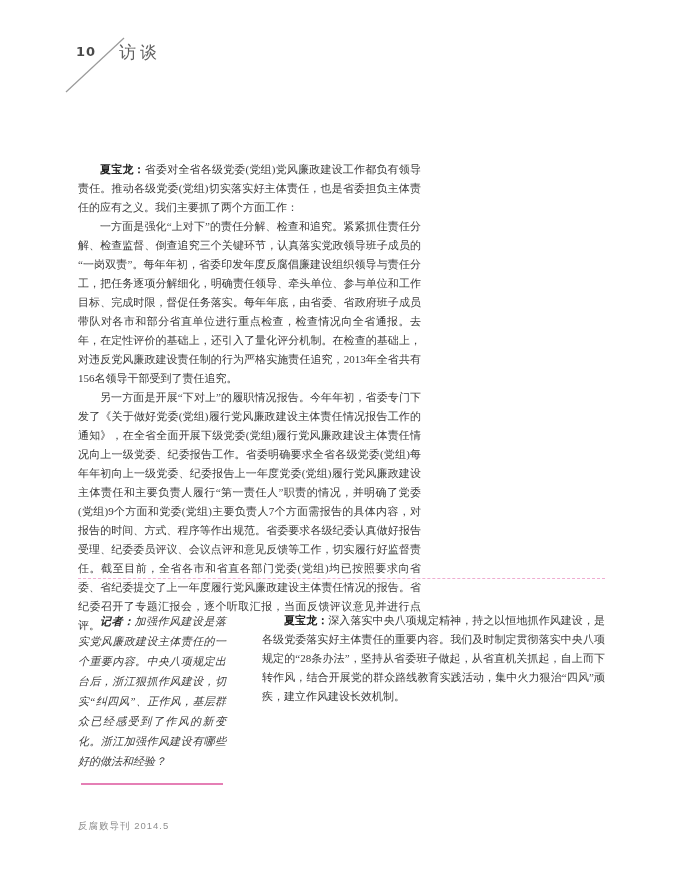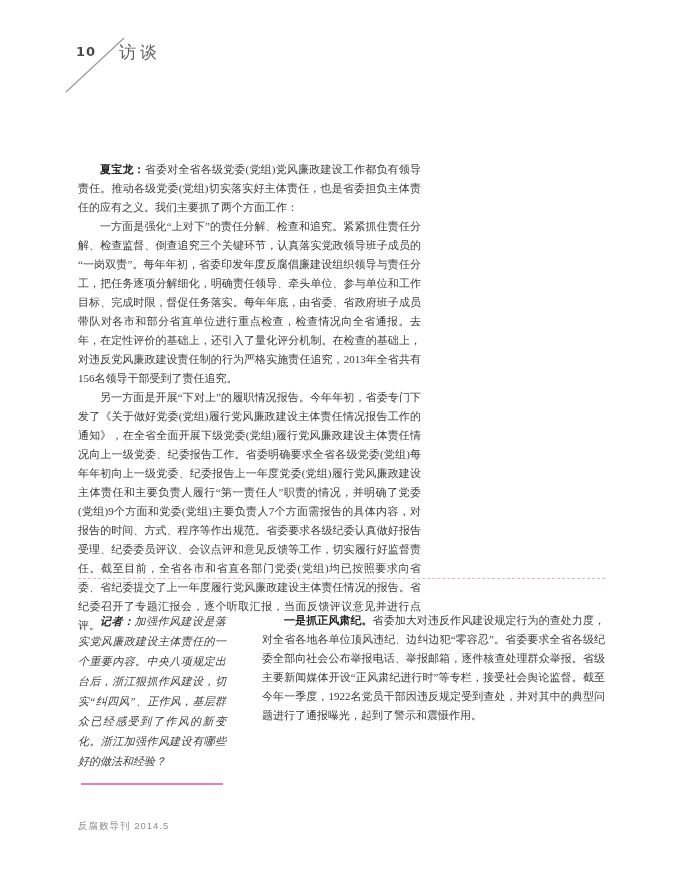--- a/index.html
+++ b/index.html
@@ -87,17 +87,17 @@
 </div>
 
 <div class="divider"></div>
 
 <div class="qa qa2">
   <div class="q-col">
     <p class="q-text"><span class="q-label">记者：</span><span>加强作风建设是落实党风廉政建设主体责任的一个重要内容。中央八项规定出台后，浙江狠抓作风建设，切实“纠四风”、正作风，基层群众已经感受到了作风的新变化。浙江加强作风建设有哪些好的做法和经验？</span></p>
     <div class="q-underline"></div>
   </div>
   <div class="a-col">
-    <p class="a-par"><span class="a-lead">一是抓正风肃纪。</span><span>省委加大对违反作风建设规定行为的查处力度，对全省各地各单位顶风违纪、边纠边犯“零容忍”。省委要求全省各级纪委全部向社会公布举报电话、举报邮箱，逐件核查处理群众举报。省级主要新闻媒体开设“正风肃纪进行时”等专栏，接受社会舆论监督。截至今年一季度，1922名党员干部因违反规定受到查处，并对其中的典型问题进行了通报曝光，起到了警示和震慑作用。</span></p>
+    <p class="a-par"><span class="a-lead">夏宝龙：</span><span>深入落实中央八项规定精神，持之以恒地抓作风建设，是各级党委落实好主体责任的重要内容。我们及时制定贯彻落实中央八项规定的“28条办法”，坚持从省委班子做起，从省直机关抓起，自上而下转作风，结合开展党的群众路线教育实践活动，集中火力狠治“四风”顽疾，建立作风建设长效机制。</span></p>
   </div>
 </div>
 
 <div class="footer">反腐败导刊 2014.5</div>
 
 </body></html>

